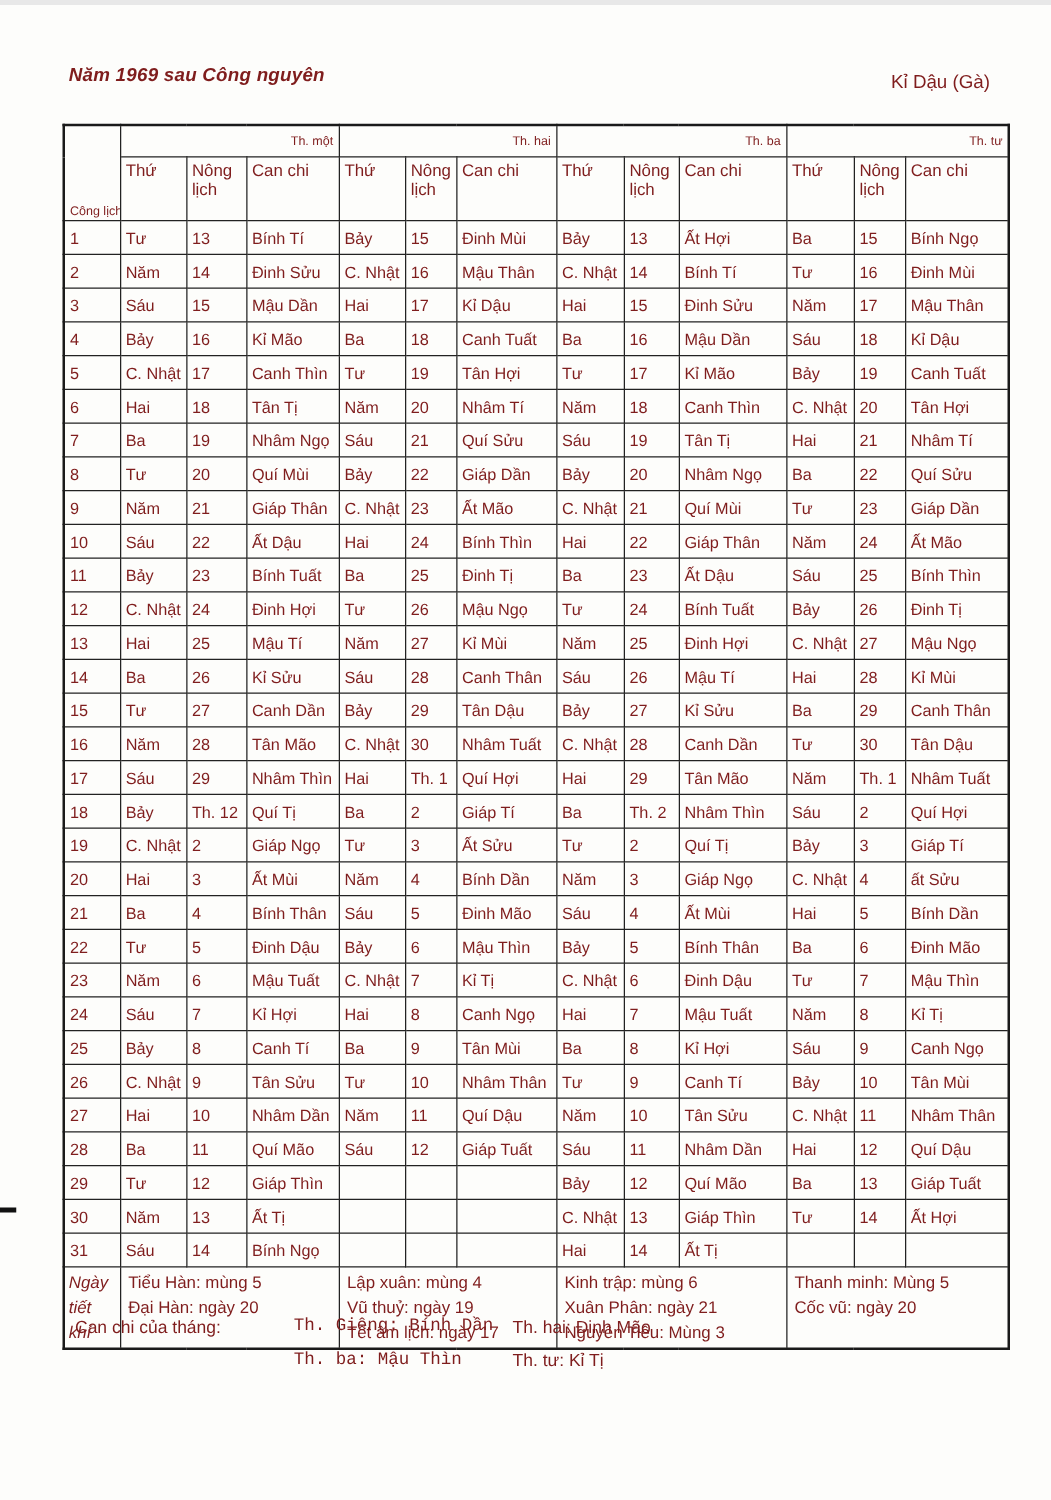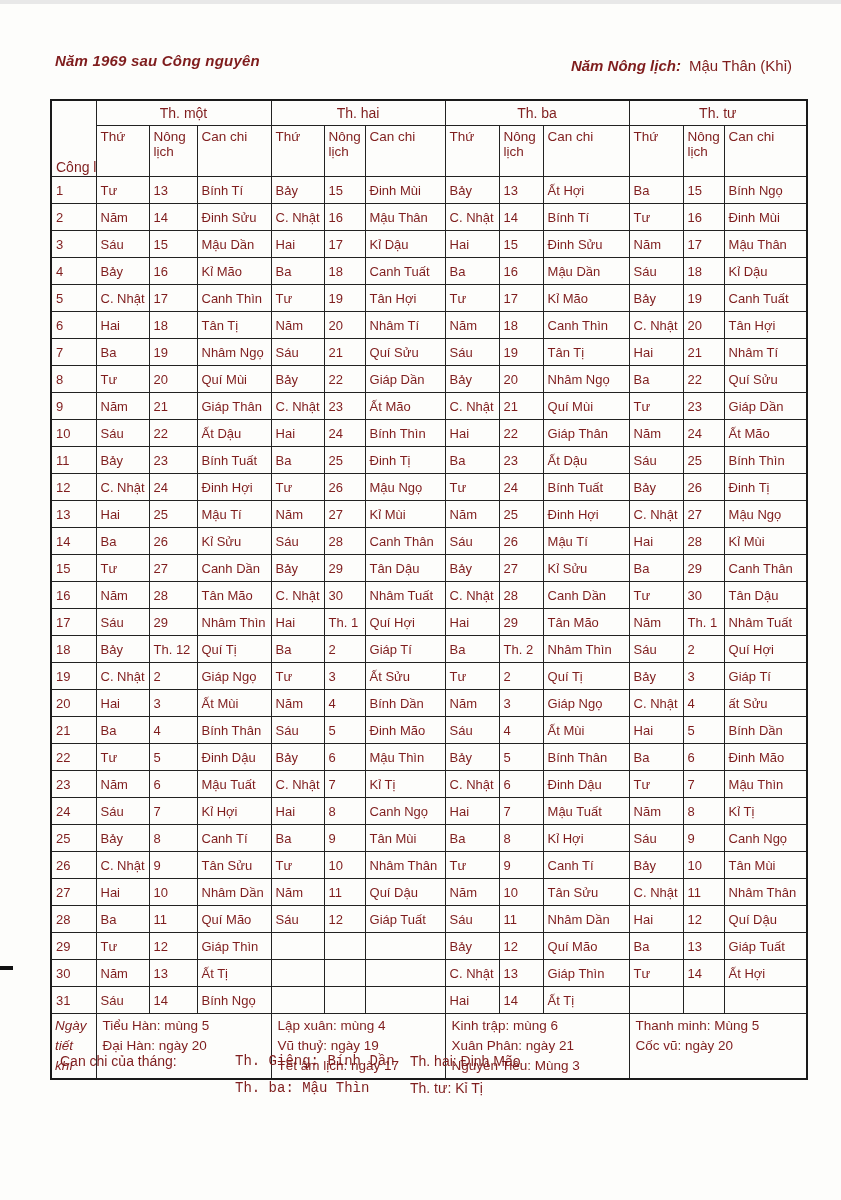--- a/index.html
+++ b/index.html
@@ -50,23 +50,23 @@
   table.cal th, table.cal td {
     border: 1px solid #222;
     padding: 1px 4px;
     font-weight: normal;
     text-align: left;
     overflow: hidden;
     white-space: nowrap;
   }
   table.cal { border: 2px solid #1a1a1a; }
   tr.month-row th {
-    text-align: center;
+    text-align: right;
     height: 22px;
-    font-size: 14px;
+    font-size: 10px;
   }
   tr.sub-row th {
     height: 46px;
     vertical-align: top;
     padding-top: 3px;
     white-space: normal;
     font-size: 13.5px;
   }
   th.corner {
     vertical-align: bottom;
@@ -112,23 +112,21 @@
   }
 </style>
 </head>
 <body>
 
 <div class="page">
 
   <div class="title-left">Năm 1969 sau Công nguyên</div>
 
   <div class="title-right">
-    <div>
-      <span class="lbl">Năm Nông lịch:</span><span>Mậu Thân (Khỉ)</span>
-    </div>
+    <div>Kỉ Dậu (Gà)</div>
   </div>
 
   <table class="cal">
     <colgroup>
       <col style="width:45px">
         <col style="width:53px">
         <col style="width:48px">
         <col style="width:74px">
       <col style="width:53px">
         <col style="width:41px">

